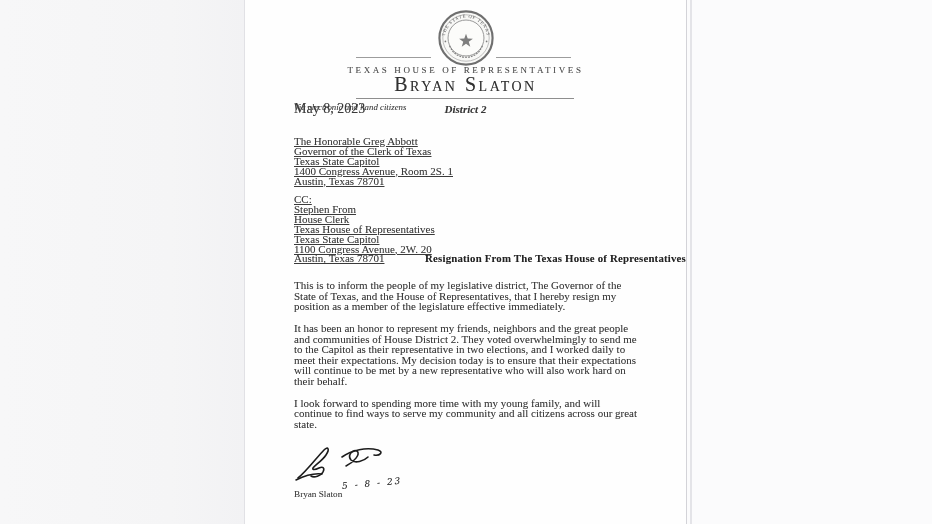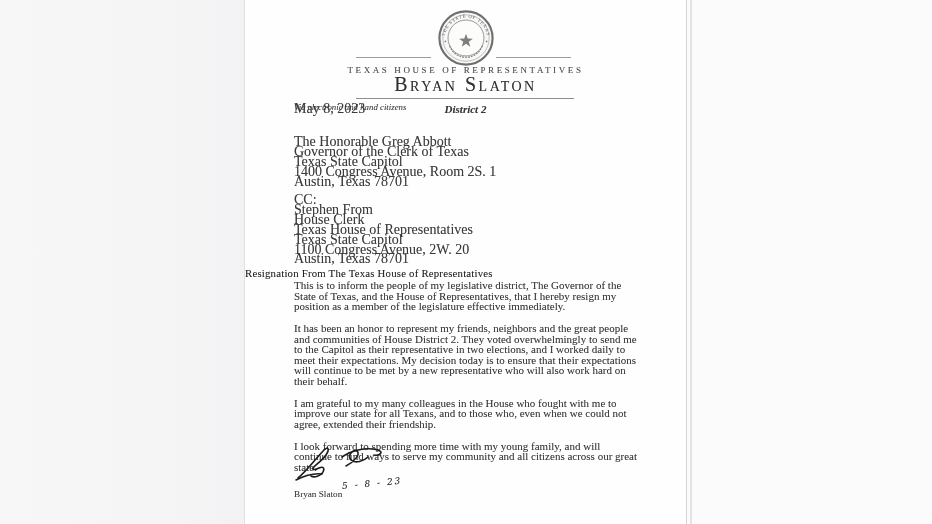--- a/index.html
+++ b/index.html
@@ -27,26 +27,26 @@
   .member { position:absolute; top:73px; left:0; width:100%; text-align:center;
             font-variant:small-caps; font-size:20px; letter-spacing:2.5px; color:#303030; }
   .rule { position:absolute; top:98px; left:111px; width:218px; height:1px; background:#8e8e8e; }
 
   .metarow { position:absolute; top:101px; left:0; width:100%; height:12px; }
   .via { position:absolute; left:49px; top:1px; font-style:italic; font-size:8.8px; color:#3e3e3e; }
   .district { position:absolute; left:0; width:100%; top:2px; text-align:center;
               font-style:italic; font-weight:bold; font-size:11px; color:#383838; }
 
   .dateline { position:absolute; top:101px; left:49px; font-size:14px; }
-  .addr { position:absolute; left:49px; font-size:14px; line-height:9.9px; }
+  .addr { position:absolute; left:49px; font-size:11px; line-height:9.9px;text-decoration:underline; }
   .addr.recipient { top:137px; }
   .addr.cc { top:195px; }
 
-  .subject { position:absolute; top:267px; left:0; width:100%; text-align:left;
-             font-weight:normal; font-size:10.8px; color:#222; letter-spacing:.2px; }
+  .subject { position:absolute; top:252px; left:0; width:100%; text-align:right;
+             font-weight:bold; font-size:10.8px; color:#222; letter-spacing:.2px; }
 
   .bodytext { position:absolute; top:280px; left:49px; width:344px;
               font-size:11px; line-height:10.5px; color:#373737; }
   .bodytext p { margin-bottom:11.5px; }
 
   .sig-block { position:absolute; top:446px; left:49px; width:200px; }
   .sig-svg { display:block; }
   .typed-name { position:absolute; top:489px; left:49px; font-size:9.2px; color:#3c3c3c; }
 
   .seal-arc-text { font-size:4.6px; letter-spacing:.9px; fill:#6b6b6b;
@@ -108,21 +108,20 @@
       <div>Texas State Capitol</div>
       <div>1100 Congress Avenue, 2W. 20</div>
       <div>Austin, Texas 78701</div>
     </div>
 
     <div class="subject">Resignation From The Texas House of Representatives</div>
 
     <div class="bodytext">
       <p>This is to inform the people of my legislative district, The Governor of the State of Texas, and the House of Representatives, that I hereby resign my position as a member of the legislature effective immediately.</p>
       <p>It has been an honor to represent my friends, neighbors and the great people and communities of House District 2. They voted overwhelmingly to send me to the Capitol as their representative in two elections, and I worked daily to meet their expectations. My decision today is to ensure that their expectations will continue to be met by a new representative who will also work hard on their behalf.</p>
-      <p>I am grateful to my many colleagues in the House who fought with me to improve our state for all Texans, and to those who, even when we could not agree, extended their friendship.</p>
       <p>I look forward to spending more time with my young family, and will continue to find ways to serve my community and all citizens across our great state.</p>
     </div>
 
     <div class="sig-block">
       <svg class="sig-svg" width="150" height="46" viewBox="0 0 150 46">
         <g fill="none" stroke="#1c1c1c" stroke-width="1.6" stroke-linecap="round">
           <path d="M4,32 C12,26 24,10 30,4 C34,0 36,3 32,9 C28,15 21,19 19,22 C18,24 21,24 25,22 C29,20 31,22 29,26 C27,30 20,32 17,30"></path>
           <path d="M2,34 C10,30 20,27 28,28"></path>
           <path d="M52,20 C60,16 67,8 63,5 C59,3 53,9 57,14 C61,18 70,15 74,11"></path>
           <path d="M48,11 C58,4 72,1 84,4 C90,6 86,10 80,9"></path>

